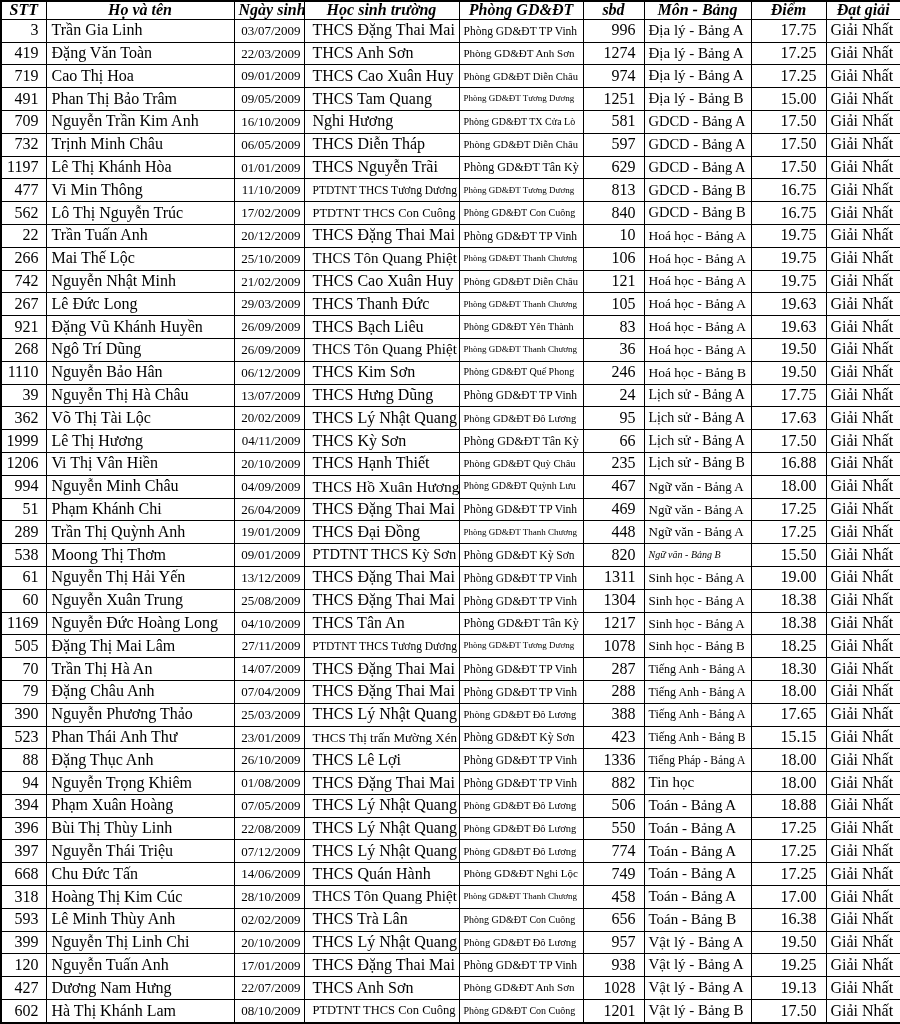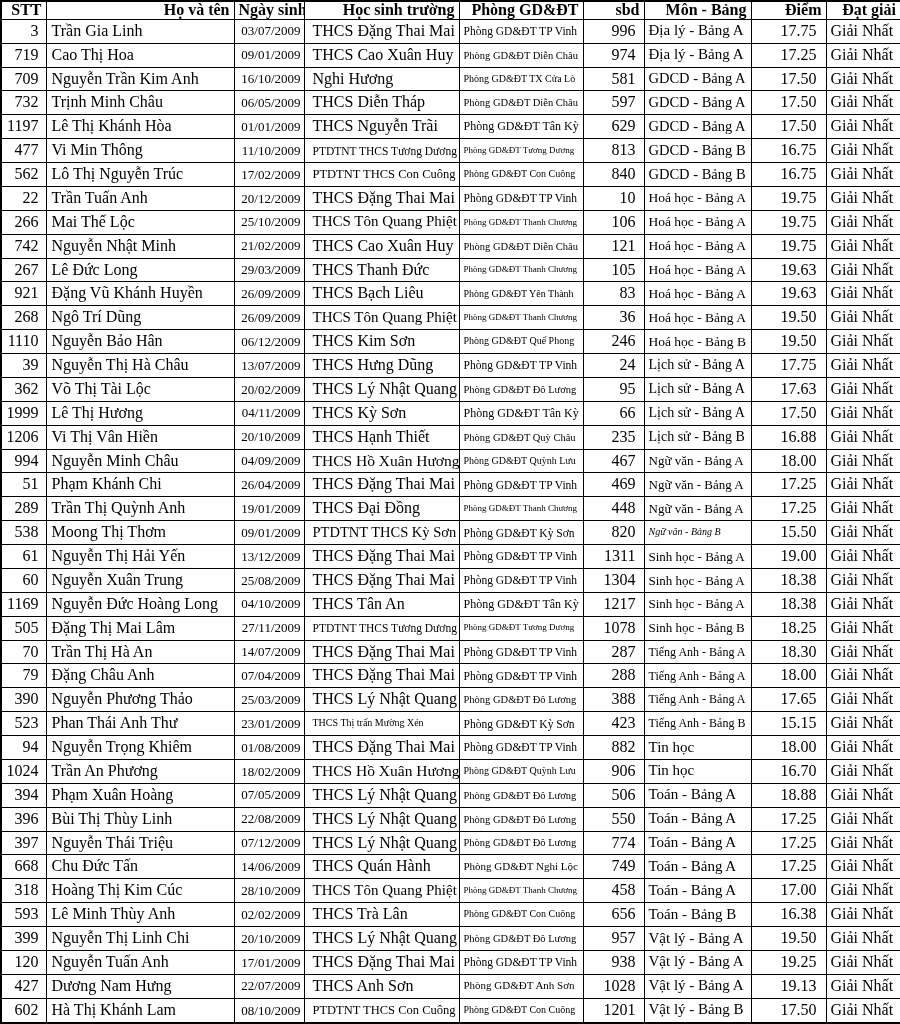--- a/index.html
+++ b/index.html
@@ -32,23 +32,24 @@
     border: 1px solid #000000;
     padding: 0 4px;
     white-space: nowrap;
     overflow: hidden;
     vertical-align: middle;
     line-height: 1.05;
     font-size: 16px;
   }
   th {
     font-weight: bold;
-    text-align: right;
+    text-align: center;
     font-size: 16px;
     padding-left: 4px;
+    font-style: italic;
   }
   
   td.c0 { text-align: right; padding-right: 7px; }
   td.c1 { text-align: left;  padding-left: 5px; }
   td.c2 { text-align: right; font-size: 13px; padding-right: 3px; }
   td.c3 { text-align: left;  padding-left: 8px; }
   td.c4 { text-align: left;  font-size: 13px; padding-left: 4px; }
   td.c5 { text-align: right; padding-right: 8px; }
   td.c6 { text-align: left;  font-size: 15px; padding-left: 4px; }
   td.c7 { text-align: right; padding-right: 9px; }
@@ -88,28 +89,50 @@
         <td class="c1">Trần Gia Linh</td>
         <td class="c2">03/07/2009</td>
         <td class="c3">THCS Đặng Thai Mai</td>
         <td class="c4" style="font-size: 11.5px;">Phòng GD&amp;ĐT TP Vinh</td>
         <td class="c5">996</td>
         <td class="c6">Địa lý - Bảng A</td>
         <td class="c7">17.75</td>
         <td class="c8">Giải Nhất</td>
       </tr>
       <tr>
+        <td class="c0">419</td>
+        <td class="c1">Đặng Văn Toàn</td>
+        <td class="c2">22/03/2009</td>
+        <td class="c3">THCS Anh Sơn</td>
+        <td class="c4" style="font-size: 11px;">Phòng GD&amp;ĐT Anh Sơn</td>
+        <td class="c5">1274</td>
+        <td class="c6">Địa lý - Bảng A</td>
+        <td class="c7">17.25</td>
+        <td class="c8">Giải Nhất</td>
+      </tr>
+      <tr>
         <td class="c0">719</td>
         <td class="c1">Cao Thị Hoa</td>
         <td class="c2">09/01/2009</td>
         <td class="c3">THCS Cao Xuân Huy</td>
         <td class="c4" style="font-size: 10.5px;">Phòng GD&amp;ĐT Diễn Châu</td>
         <td class="c5">974</td>
         <td class="c6">Địa lý - Bảng A</td>
         <td class="c7">17.25</td>
+        <td class="c8">Giải Nhất</td>
+      </tr>
+      <tr>
+        <td class="c0">491</td>
+        <td class="c1">Phan Thị Bảo Trâm</td>
+        <td class="c2">09/05/2009</td>
+        <td class="c3">THCS Tam Quang</td>
+        <td class="c4" style="font-size: 9px;">Phòng GD&amp;ĐT Tương Dương</td>
+        <td class="c5">1251</td>
+        <td class="c6">Địa lý - Bảng B</td>
+        <td class="c7">15.00</td>
         <td class="c8">Giải Nhất</td>
       </tr>
       <tr>
         <td class="c0">709</td>
         <td class="c1">Nguyễn Trần Kim Anh</td>
         <td class="c2">16/10/2009</td>
         <td class="c3">Nghi Hương</td>
         <td class="c4" style="font-size: 10px;">Phòng GD&amp;ĐT TX Cửa Lò</td>
         <td class="c5">581</td>
         <td class="c6" style="font-size: 14.5px;">GDCD - Bảng A</td>
@@ -399,47 +422,47 @@
         <td class="c4" style="font-size: 10.5px;">Phòng GD&amp;ĐT Đô Lương</td>
         <td class="c5">388</td>
         <td class="c6" style="font-size: 12px;">Tiếng Anh - Bảng A</td>
         <td class="c7">17.65</td>
         <td class="c8">Giải Nhất</td>
       </tr>
       <tr>
         <td class="c0">523</td>
         <td class="c1">Phan Thái Anh Thư</td>
         <td class="c2">23/01/2009</td>
-        <td class="c3" style="font-size: 10px;">THCS Thị trấn Mường Xén</td>
+        <td class="c3" style="font-size: 13px;">THCS Thị trấn Mường Xén</td>
         <td class="c4" style="font-size: 11.5px;">Phòng GD&amp;ĐT Kỳ Sơn</td>
         <td class="c5">423</td>
         <td class="c6" style="font-size: 12px;">Tiếng Anh - Bảng B</td>
         <td class="c7">15.15</td>
         <td class="c8">Giải Nhất</td>
       </tr>
       <tr>
+        <td class="c0">88</td>
+        <td class="c1">Đặng Thục Anh</td>
+        <td class="c2">26/10/2009</td>
+        <td class="c3">THCS Lê Lợi</td>
+        <td class="c4" style="font-size: 11.5px;">Phòng GD&amp;ĐT TP Vinh</td>
+        <td class="c5">1336</td>
+        <td class="c6" style="font-size: 11.5px;">Tiếng Pháp - Bảng A</td>
+        <td class="c7">18.00</td>
+        <td class="c8">Giải Nhất</td>
+      </tr>
+      <tr>
         <td class="c0">94</td>
         <td class="c1">Nguyễn Trọng Khiêm</td>
         <td class="c2">01/08/2009</td>
         <td class="c3">THCS Đặng Thai Mai</td>
         <td class="c4" style="font-size: 11.5px;">Phòng GD&amp;ĐT TP Vinh</td>
         <td class="c5">882</td>
         <td class="c6">Tin học</td>
         <td class="c7">18.00</td>
-        <td class="c8">Giải Nhất</td>
-      </tr>
-      <tr>
-        <td class="c0">1024</td>
-        <td class="c1">Trần An Phương</td>
-        <td class="c2">18/02/2009</td>
-        <td class="c3" style="font-size: 15.5px;">THCS Hồ Xuân Hương</td>
-        <td class="c4" style="font-size: 10px;">Phòng GD&amp;ĐT Quỳnh Lưu</td>
-        <td class="c5">906</td>
-        <td class="c6">Tin học</td>
-        <td class="c7">16.70</td>
         <td class="c8">Giải Nhất</td>
       </tr>
       <tr>
         <td class="c0">394</td>
         <td class="c1">Phạm Xuân Hoàng</td>
         <td class="c2">07/05/2009</td>
         <td class="c3">THCS Lý Nhật Quang</td>
         <td class="c4" style="font-size: 10.5px;">Phòng GD&amp;ĐT Đô Lương</td>
         <td class="c5">506</td>
         <td class="c6">Toán - Bảng A</td>

